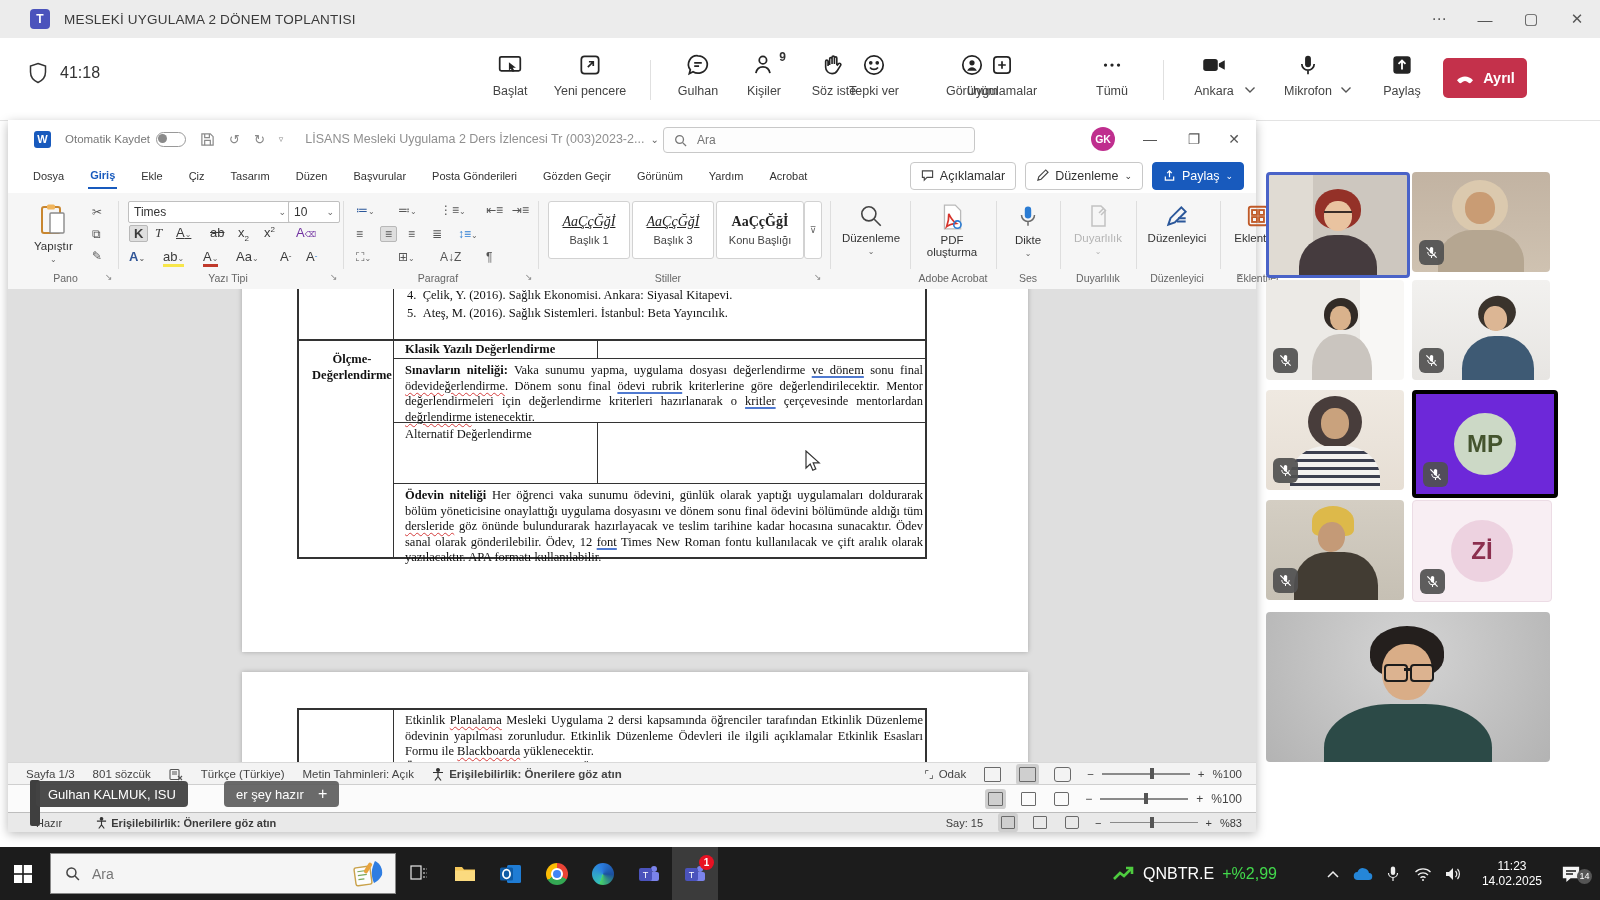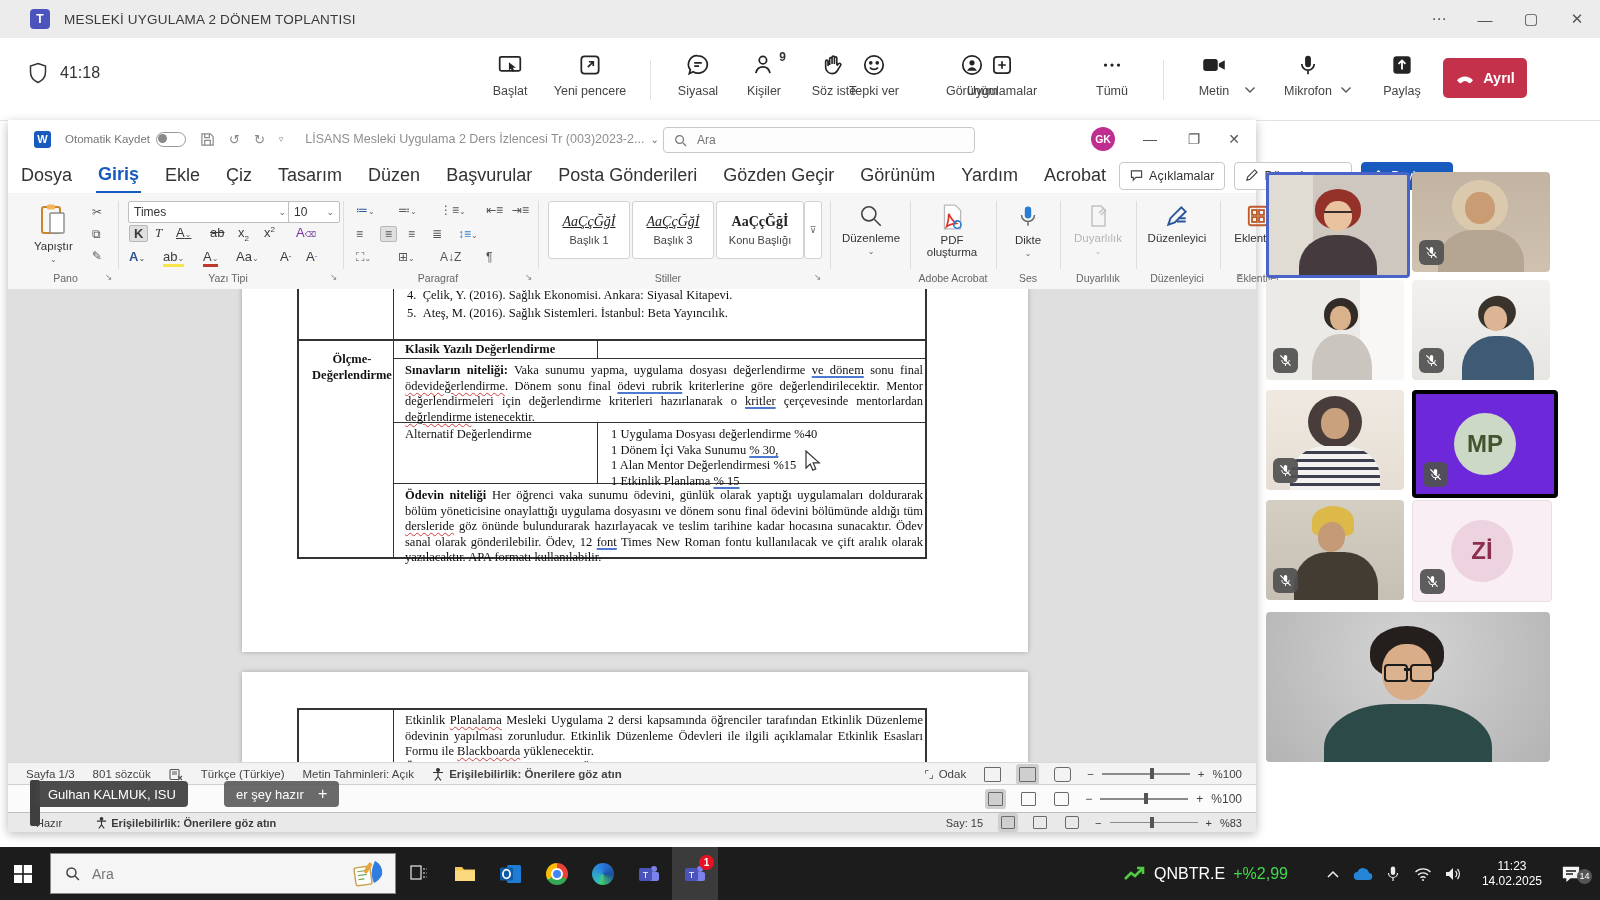--- a/index.html
+++ b/index.html
@@ -46,21 +46,21 @@
   .w-search{position:absolute;left:655px;top:7px;width:300px;height:24px;border:1px solid #c8c8c8;border-radius:4px;
             background:#fdfdfd;display:flex;align-items:center;gap:8px;padding-left:10px;}
   .w-search input{border:none;outline:none;background:transparent;font-size:12px;width:220px;color:#444;
                   font-family:"Liberation Sans",sans-serif;}
   .gk{position:absolute;left:1083px;top:7px;width:24px;height:24px;border-radius:50%;background:#bf2e8e;color:#fff;
       font-size:10.5px;font-weight:bold;display:flex;align-items:center;justify-content:center;}
   .w-ctrl{position:absolute;top:0;height:38px;width:44px;display:flex;align-items:center;justify-content:center;color:#555;font-size:14px;}
 
   
   .w-menubar{position:absolute;left:0;top:38px;width:100%;height:35px;background:#fff;display:flex;align-items:center;}
-  .mtab{font-size:18px;color:#333;margin:0 11px;padding:6px 2px;white-space:nowrap;}
+  .mtab{font-size:11px;color:#333;margin:0 11px;padding:6px 2px;white-space:nowrap;}
   .mtab.active{color:#185abd;font-weight:bold;border-bottom:2.5px solid #185abd;}
   .r-actions{margin-left:auto;display:flex;align-items:center;gap:9px;margin-right:12px;}
   .act-btn{display:flex;align-items:center;gap:6px;border:1px solid #c8c8c8;border-radius:4px;height:26px;
            padding:0 10px;font-size:12.5px;color:#333;background:#fff;white-space:nowrap;}
   .act-share{background:#185abd;border-color:#185abd;color:#fff;}
 
   
   .ribbon{position:absolute;left:0;top:73px;width:100%;height:96px;background:#f6f6f6;border-bottom:1px solid #d9d9d9;}
   .rsep{position:absolute;top:8px;width:1px;height:68px;background:#dedede;}
   .glabel{position:absolute;top:79px;font-size:10.5px;color:#666;text-align:center;}
@@ -115,21 +115,21 @@
   .pa{position:absolute;}
 
   
   #taskbar{position:absolute;left:0;top:847px;width:1600px;height:53px;background:#1c1c1c;display:flex;align-items:center;}
   .tb-ico{width:46px;height:53px;display:flex;align-items:center;justify-content:center;}
   .tb-search{width:330px;height:39px;background:#f5f5f5;border:1px solid #888;display:flex;align-items:center;
              gap:10px;padding-left:14px;margin-left:4px;}
   .tb-search input{border:none;outline:none;background:transparent;font-size:14px;color:#333;width:200px;
                    font-family:"Liberation Sans",sans-serif;}
   .tray{margin-left:auto;display:flex;align-items:center;color:#eee;}
-  .ticker{display:flex;gap:8px;font-size:16px;margin-right:30px;}
+  .ticker{display:flex;gap:8px;font-size:16px;margin-right:41px;}
   .tray-ic{width:30px;display:flex;justify-content:center;align-items:center;}
   .clock{text-align:center;font-size:12px;line-height:15px;margin:0 14px;color:#fff;}
   .active-app{background:#3b3b3b;position:relative;}
   .nbadge{position:absolute;top:8px;right:4px;width:15px;height:15px;border-radius:50%;background:#e81123;color:#fff;
           font-size:10px;display:flex;align-items:center;justify-content:center;font-weight:bold;}
 </style>
 </head>
 <body>
 
 <div id="root">
@@ -178,21 +178,21 @@
 
     <div class="vsep" style="left:650px"></div>
 
     <div class="tbtn" style="left:656px">
       <span>
         <svg width="26" height="26" viewBox="0 0 24 24" fill="none" stroke="#242424" stroke-width="1.6">
           <path d="M12 3.5a8.5 8 0 1 1-4.6 14.7L4 20l.9-3.6A8 8 0 0 1 12 3.5z"></path>
           <path d="M8.5 10h7M8.5 13h4.5"></path>
           </svg>
       </span>
-      <span class="lbl">Siyasal</span>
+      <span class="lbl">Gulhan</span>
     </div>
 
     <div class="tbtn" style="left:722px">
       <span style="position:relative">
         <svg width="26" height="26" viewBox="0 0 24 24" fill="none" stroke="#242424" stroke-width="1.6">
           <circle cx="11" cy="7.5" r="3.4"></circle>
             <path d="M4.5 19.5c.7-3.8 3.1-5.8 6.5-5.8s5.8 2 6.5 5.8"></path>
           </svg>
         <span class="badge9" style="right:-9px;top:-2px">9</span>
       </span>
@@ -254,21 +254,21 @@
 
     <div class="vsep" style="left:1163px"></div>
 
     <div class="tbtn" style="left:1172px">
       <span>
         <svg width="28" height="26" viewBox="0 0 26 24" fill="#242424">
           <rect x="3" y="6.5" width="13.5" height="11" rx="2.5"></rect>
             <path d="M17.5 10.5l5.5-3v9l-5.5-3z"></path>
           </svg>
       </span>
-      <span class="lbl">Metin</span>
+      <span class="lbl">Ankara</span>
     </div>
     <span class="chev abs" style="left:1244px;top:48px">
       <svg width="12" height="8" viewBox="0 0 12 8" fill="none" stroke="#555" stroke-width="1.4">
           <path d="M1.5 1.5l4.5 4.5 4.5-4.5"></path>
         </svg>
     </span>
 
     <div class="tbtn" style="left:1266px">
       <span>
         <svg width="26" height="26" viewBox="0 0 24 24">
@@ -560,26 +560,20 @@
             <div>Değerlendirme</div>
           </div>
 
           <div class="cellpad" style="left:100px;top:58px;width:195px;font-weight:bold;text-align:left">Klasik Yazılı Değerlendirme</div>
 
           <div class="cellpad" style="left:100px;top:79px;width:518px">
             <b>Sınavların niteliği:</b><span> Vaka sunumu yapma, uygulama dosyası değerlendirme </span><span class="un-blue">ve  dönem</span><span> sonu final </span><span class="sq-red">ödevideğerlendirme</span><span>. Dönem sonu final </span><span class="un-blue">ödevi  rubrik</span><span> kriterlerine göre değerlendirilecektir. Mentor değerlendirmeleri için değerlendirme kriterleri hazırlanarak o </span><span class="un-blue">kritler</span><span> çerçevesinde mentorlardan </span><span class="sq-red">değrlendirme</span><span> istenecektir.</span>
           </div>
 
           <div class="cellpad" style="left:100px;top:143px;width:195px;font-weight:normal;text-align:left">Alternatif Değerlendirme</div>
-          <div class="cellpad" style="left:306px;top:143px;width:315px;text-align:left">
-            <div>1 Uygulama Dosyası değerlendirme %40</div>
-            <div><span>1 Dönem İçi Vaka Sunumu </span><span class="un-blue">% 30,</span></div>
-            <div>1 Alan Mentor Değerlendirmesi %15</div>
-            <div><span>1 Etkinlik Planlama </span><span class="un-blue">% 15</span></div>
-          </div>
 
           <div class="cellpad" style="left:100px;top:204px;width:518px">
             <b>Ödevin niteliği</b><span> Her öğrenci vaka sunumu ödevini, günlük olarak yaptığı uygulamaları doldurarak bölüm yöneticisine onaylattığı uygulama dosyasını ve dönem sonu final ödevini bölümünde aldığı tüm </span><span class="sq-red">dersleride</span><span> göz önünde bulundurarak hazırlayacak ve teslim tarihine kadar hocasına sunacaktır. Ödev sanal olarak gönderilebilir. Ödev, 12 </span><span class="un-blue">font</span><span> Times New Roman fontu kullanılacak ve çift aralık olarak yazılacaktır. APA formatı kullanılabilir.</span>
           </div>
         </div>
       </div>
 
       <div class="page doc-serif" style="top:383px;height:95px">
         <div class="tbl" style="left:55px;top:36px;width:630px;height:59px">
           <div class="bline" style="left:0;top:0;width:629px;height:1.5px"></div>

